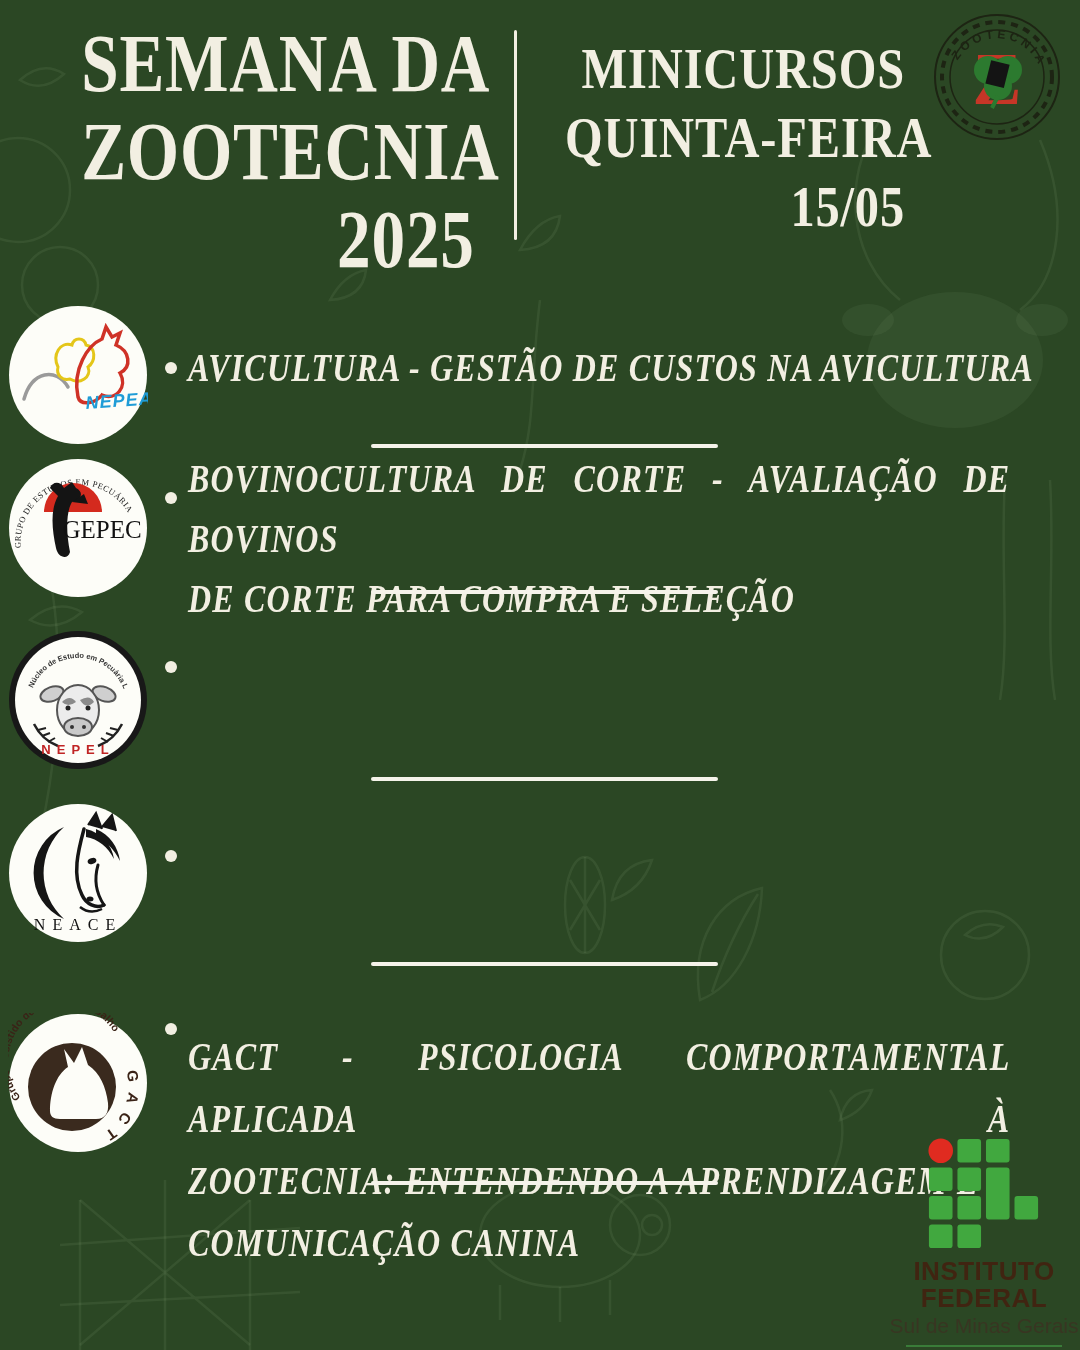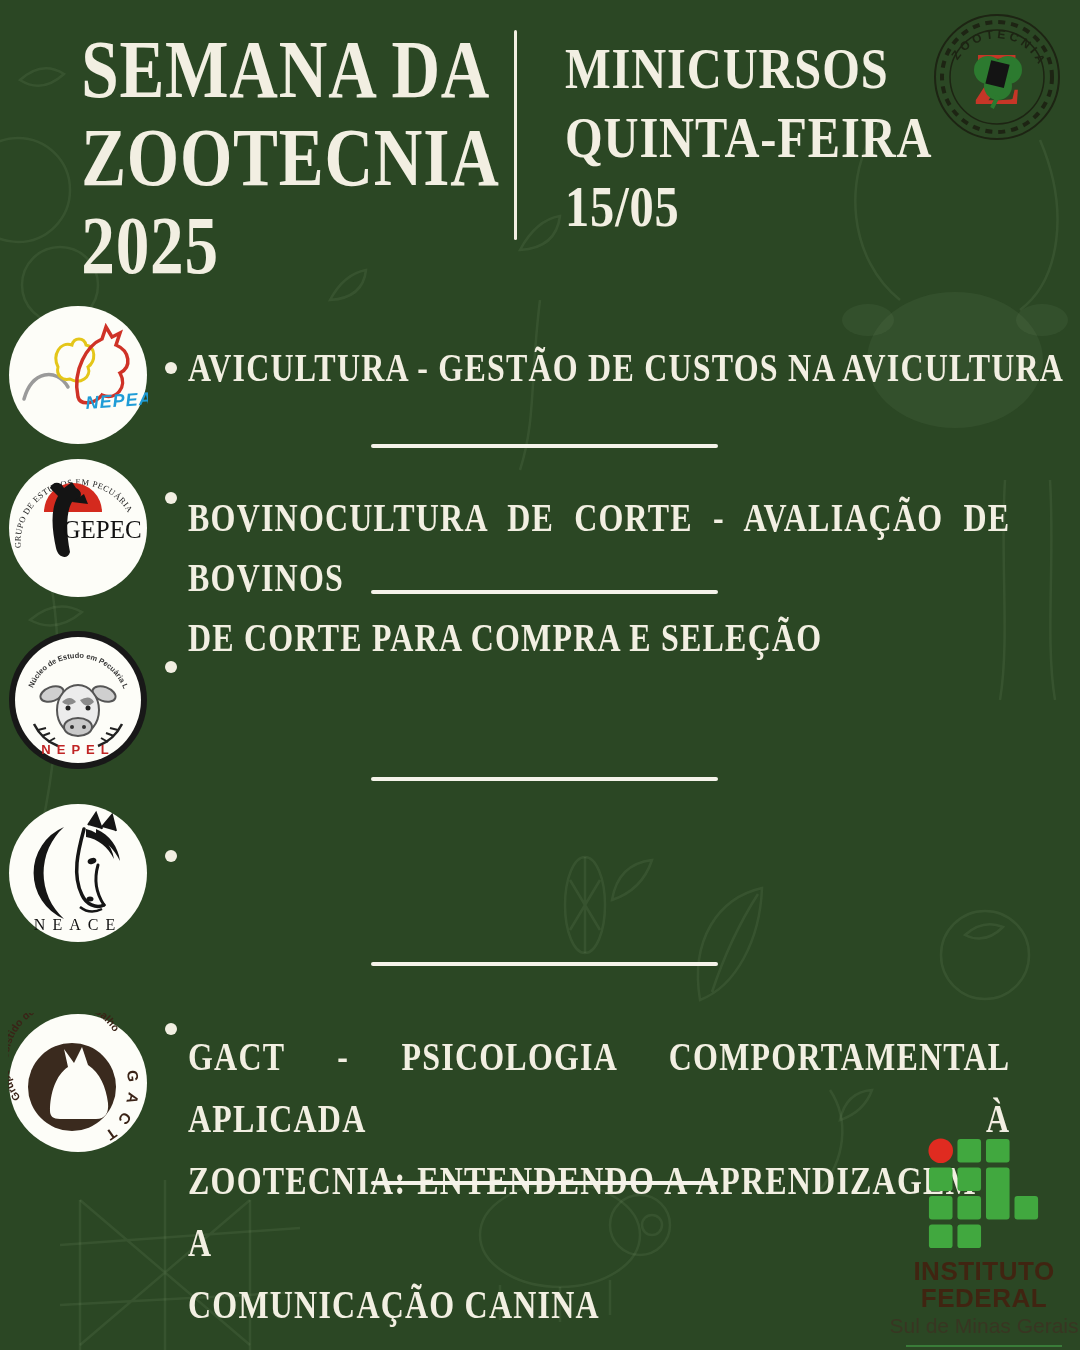--- a/index.html
+++ b/index.html
@@ -6,37 +6,37 @@
   .poster{
     position:relative;width:1080px;height:1350px;overflow:hidden;
     background:#2b4724;
     font-family:"Liberation Serif", serif;
     color:#f2efe2;
   }
   svg{display:block;}
   .watermark{position:absolute;left:0;top:0;width:1080px;height:1350px;}
 
   
-  .title{position:absolute;left:38px;top:26px;width:480px;text-align:left;}
+  .title{position:absolute;left:38px;top:20px;width:480px;text-align:right;}
   .title .t-line{
     font-size:82px;line-height:88px;font-weight:700;letter-spacing:1px;
     transform:scaleX(0.82);transform-origin:50% 50%;white-space:nowrap;
   }
   .v-divider{position:absolute;left:514px;top:30px;width:3px;height:210px;background:#f2efe2;border-radius:2px;}
-  .subtitle{position:absolute;left:535px;top:34px;width:400px;text-align:left;}
+  .subtitle{position:absolute;left:535px;top:34px;width:400px;text-align:right;}
   .subtitle .s-line{
     font-size:57px;line-height:69px;font-weight:700;letter-spacing:1px;
     transform:scaleX(0.85);transform-origin:50% 50%;white-space:nowrap;
   }
   .badge{position:absolute;left:928px;top:8px;}
 
   
   .logo{position:absolute;left:8px;}
   .dot{position:absolute;left:165px;width:12px;height:12px;border-radius:50%;background:#f2efe2;}
-  .item-text{position:absolute;left:188px;width:822px;}
+  .item-text{position:absolute;left:188px;width:822px;font-style:italic;}
   .cond{width:1028px;transform:scaleX(0.8);transform-origin:0 50%;}
   .line{
     font-size:40px;line-height:60px;font-weight:700;letter-spacing:1.5px;white-space:nowrap;
   }
   .j{white-space:normal;text-align:justify;text-align-last:justify;}
   .i5 .line{line-height:62px;}
   .sep{position:absolute;left:371px;width:347px;height:4px;background:#f5f3ea;border-radius:2px;}
 
   
   .if-block{position:absolute;left:878px;top:1136px;width:212px;text-align:center;
@@ -138,21 +138,21 @@
     <circle cx="70" cy="70" r="69" fill="#fdfdf8"></circle>
     <text font-family="Liberation Serif, serif" font-size="8.5" letter-spacing="0.5" fill="#222">
       <textPath href="#gepec-arc" startOffset="2">GRUPO DE ESTUDOS EM PECUÁRIA DE CORTE</textPath>
     </text>
     <path d="M36,54 A29 29 0 1 1 94 54 Z" fill="#d42a1e"></path>
     <path d="M56,30 C52,22 44,24 42,30 L50,38 C42,52 44,72 48,90 C50,100 60,102 62,94 C58,74 58,54 64,44 C74,42 76,34 68,30 L64,24 Z" fill="#141414"></path>
     <path d="M64,44 L76,36 L80,46 Z" fill="#141414"></path>
     <text x="94" y="80" text-anchor="middle" font-family="Liberation Serif, serif" font-size="25" fill="#111">GEPEC</text>
   </svg>
   <span class="dot" style="top:492px"></span>
-  <div class="item-text" style="top:488px">
+  <div class="item-text" style="top:449px">
     <div class="cond">
       <div class="line j">BOVINOCULTURA DE CORTE - AVALIAÇÃO DE BOVINOS</div>
       <div class="line">DE CORTE PARA COMPRA E SELEÇÃO</div>
     </div>
   </div>
   <div class="sep" style="top:590px"></div>
 
   <svg class="logo" style="top:630px" width="140" height="140" viewBox="0 0 140 140">
     <defs>
         <path id="nepel-arc" d="M 24 60 A 49 49 0 0 1 116 60"></path>

